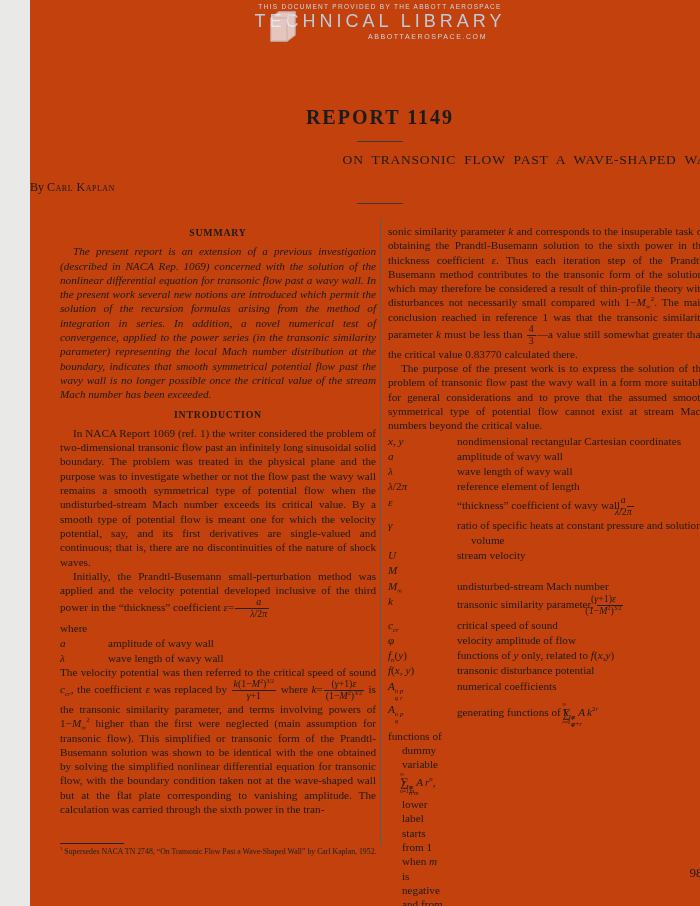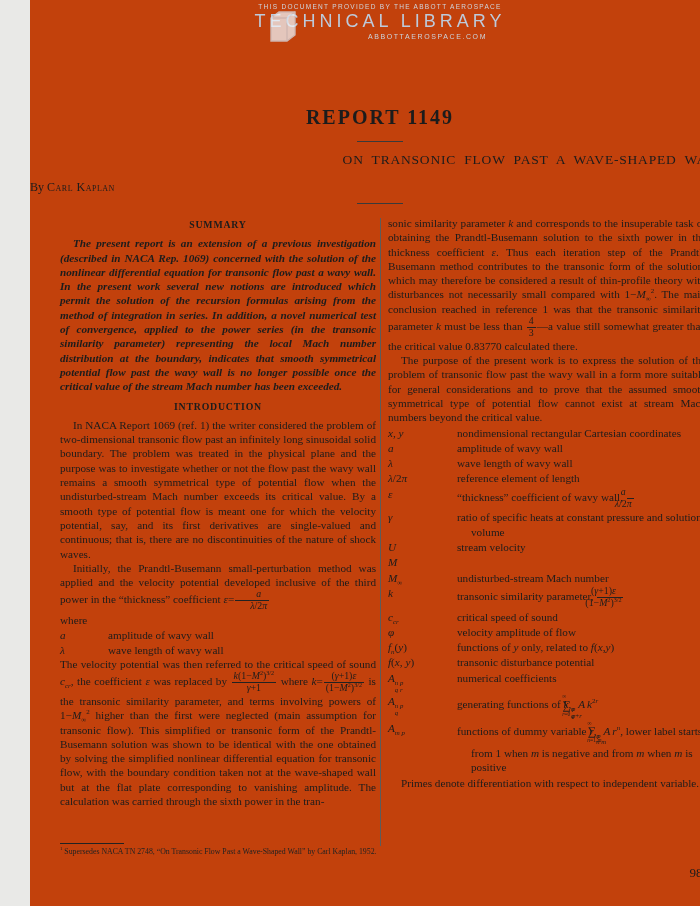--- a/index.html
+++ b/index.html
@@ -20,29 +20,29 @@
   .rule-c{position:absolute;left:327px;width:46px;border-top:1.5px solid #3a3a3a;}
   .rule1{top:141px;}
   .rule2{top:203px;border-top-width:1px;}
   .main-title{position:absolute;top:152px;width:100%;text-align:right;
               font-size:13.5px;font-weight:normal;letter-spacing:.8px;word-spacing:4px;}
   .main-title sup{font-size:8px;}
   .byline{position:absolute;top:180px;width:100%;text-align:left;font-size:12px;}
   .byline .sc{font-variant:small-caps;letter-spacing:.5px;}
 
   
-  .col{position:absolute;top:216px;font-size:11.2px;line-height:14.3px;}
+  .col{position:absolute;top:224px;font-size:11.2px;line-height:14.3px;}
   .col-left{left:30px;width:316px;}
   .col-right{left:358px;width:318px;}
   .divider{position:absolute;left:350px;top:218px;height:628px;width:1px;background:#5c5c5c;}
   .col p{margin:0;text-align:justify;}
   .indent{text-indent:13px;}
   .sec-head{text-align:center;font-weight:bold;font-size:9.8px;letter-spacing:.8px;margin:2px 0 4px;}
   .sec-head.mt{margin-top:6px;}
-  .summary-p{font-style:italic;font-weight:bold;}
+  .summary-p{font-style:italic;}
   .where{margin:1px 0;}
   .def-row{display:grid;grid-template-columns:48px 1fr;}
   .sym-row{display:grid;grid-template-columns:58px 1fr;margin:1px 0;gap:11px;}
   .sym-def{padding-left:14px;text-indent:-14px;}
 
   sup,sub{font-size:.62em;line-height:0;}
   .frac{display:inline-block;vertical-align:middle;text-align:center;
         font-size:.88em;line-height:1.1;margin:0 1px;}
   .frac .top{display:block;border-bottom:.9px solid #222;padding:0 2px;}
   .frac .bot{display:block;padding:0 2px;}
@@ -206,21 +206,20 @@
             </span><i>A</i><span class="ss">
               <span><i>n</i></span>
               <span><i>q</i></span>
             </span><span class="ss">
               <span><i>p</i></span>
               <span><i>p</i>+<i>r</i></span>
             </span><i>k</i><sup>2<i>r</i></sup></span>
         </div>
 
         <div class="sym-row">
-          <span><i>A</i><sub><i>m</i> <i>p</i></sub></span>
           <span class="sym-def">functions of dummy variable <i>r</i>, <span class="sum">
               <span class="lim">∞</span>
               <span class="op">∑</span>
               <span class="lim"><i>n</i>=1,<i>m</i></span>
             </span><i>A</i><span class="ss">
               <span><i>n</i></span>
               <span><i>n</i></span>
             </span><span class="ss">
               <span><i>p</i></span>
               <span>−<i>m</i></span>

